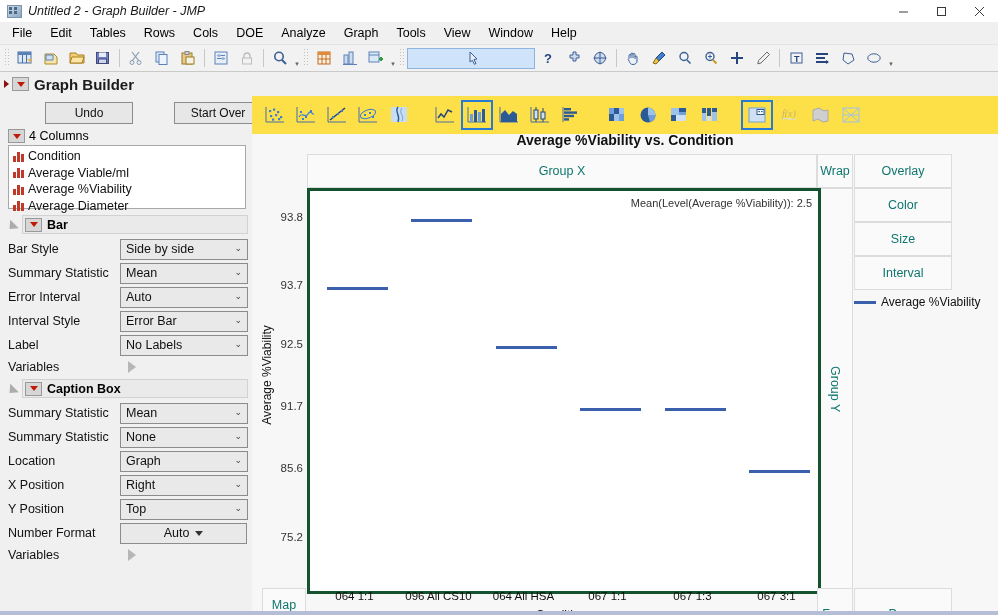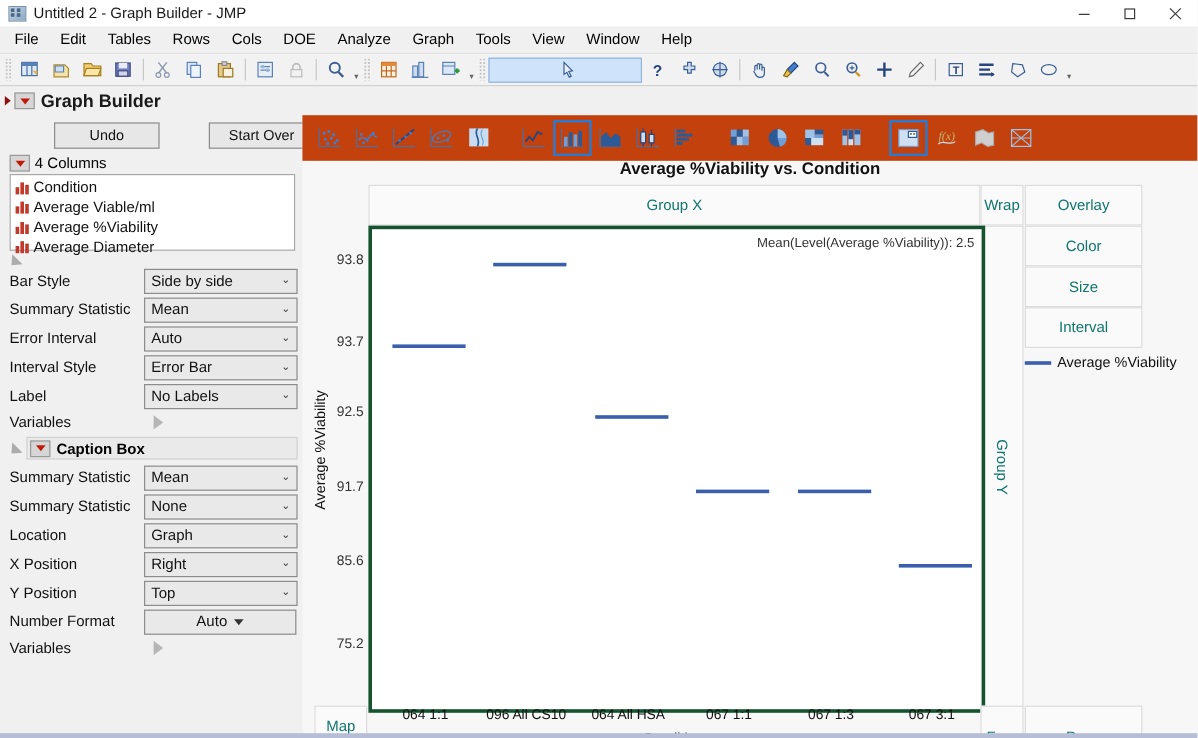--- a/index.html
+++ b/index.html
@@ -6,21 +6,21 @@
   body{
     width:998px;height:615px;overflow:hidden;
     background:#ffffff;
     font-family:"Liberation Sans", sans-serif;
     font-size:12px;color:#000;
     -webkit-font-smoothing:antialiased;
   }
   .app{position:relative;width:998px;height:615px;background:#f0f0f0;}
 
   
-  .titlebar{height:22px;background:#ffffff;display:flex;align-items:center;position:relative;}
+  .titlebar{height:22px;background:#ffffff;display:flex;align-items:center;position:relative;font-style:italic;}
   .tb-icon{width:16px;height:14px;margin-left:6px;margin-right:6px;position:relative;}
   .tb-icon::before{content:"";position:absolute;left:1px;top:1px;width:13px;height:11px;
      background:linear-gradient(135deg,#c9d8e8 0%,#8aa8c4 100%);border:1px solid #7b93ab;}
   .tb-icon::after{content:"";position:absolute;left:3px;top:3px;width:3px;height:3px;background:#4a6785;
      box-shadow:5px 0 0 #4a6785,0 4px 0 #4a6785,5px 4px 0 #4a6785;}
   .tb-title{font-size:12.5px;color:#1a1a1a;}
   .winbtns{position:absolute;right:0;top:0;height:22px;display:flex;}
   .wb{width:38px;height:22px;display:flex;align-items:center;justify-content:center;color:#3a3a3a;}
   .wb svg{display:block;}
 
@@ -76,21 +76,21 @@
   .sel{width:121px;height:19px;background:#e9e9e9;border:1px solid #8c8c8c;display:flex;
      align-items:center;padding-left:5px;font-size:12.5px;color:#111;position:relative;}
   .sel .chev{position:absolute;right:5px;top:3px;font-size:9px;color:#444;}
   .selwide{width:125px;justify-content:center;padding-left:0;}
   .selwide .dn{width:0;height:0;border-top:5px solid #333;border-left:4px solid transparent;
      border-right:4px solid transparent;margin-left:6px;}
   .vartri{width:0;height:0;border-left:8px solid #b6b6b6;border-top:6px solid transparent;
      border-bottom:6px solid transparent;margin-left:8px;}
 
   
-  .icobar{height:38px;display:flex;align-items:center;padding-left:8px;gap:1px;background:#c2410c;}
+  .icobar{height:38px;display:flex;align-items:center;padding-left:8px;gap:1px;background:#fde047;}
   .gi{width:28px;height:26px;border:1px solid transparent;display:flex;align-items:center;justify-content:center;}
   .gi.active{border:2px solid #2a7ad2;}
   .gigap{width:14px;}
 
   .charttitle{text-align:center;font-weight:bold;font-size:14px;color:#111;margin-top:-2px;}
 
   .dropzone{border:1px solid #dcdcdc;background:#fafafa;color:#0f766e;display:flex;
      align-items:center;justify-content:center;font-size:12.5px;}
 
   .plotwrap{position:relative;}
@@ -390,20 +390,26 @@
               <span></span>
               <span></span>
               <span></span>
             </span>
           <span>Average Diameter</span>
         </div>
       </div>
 
       <div style="display:flex;align-items:center;margin-top:6px;">
         <span style="width:0;height:0;border-left:6px solid transparent;border-right:6px solid transparent;border-top:7px solid #8e8e8e;margin-left:6px;opacity:.7;transform:rotate(45deg)"></span>
+        <div class="secthead" style="flex:1;margin-left:4px;margin-top:0">
+          <div class="redbox">
+              <i></i>
+            </div>
+          <b>Bar</b>
+        </div>
       </div>
 
       <div class="prow">
         <div class="plabel">Bar Style</div>
         <div class="sel">
           <span>Side by side</span>
           <span class="chev">⌄</span>
         </div>
       </div>
       <div class="prow">

